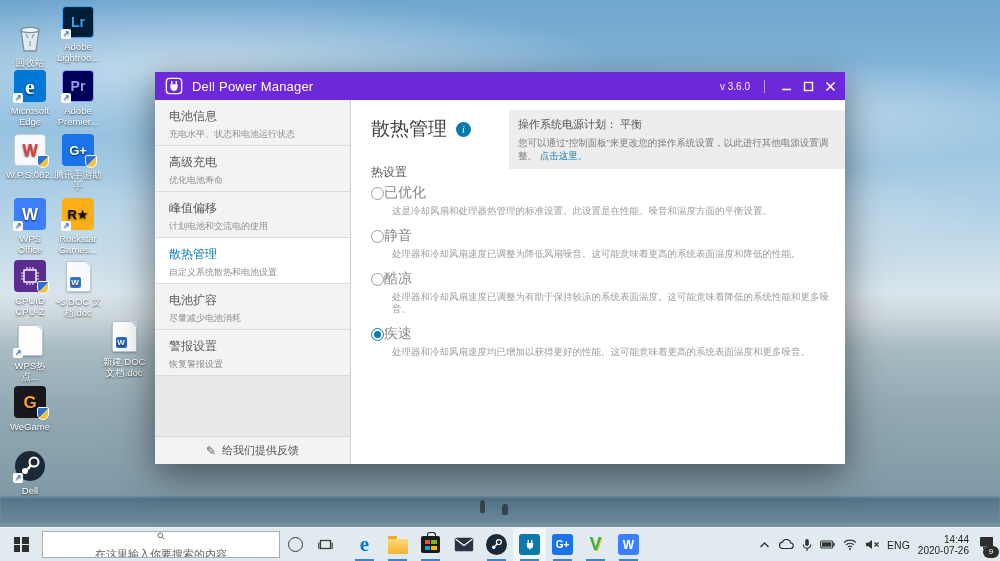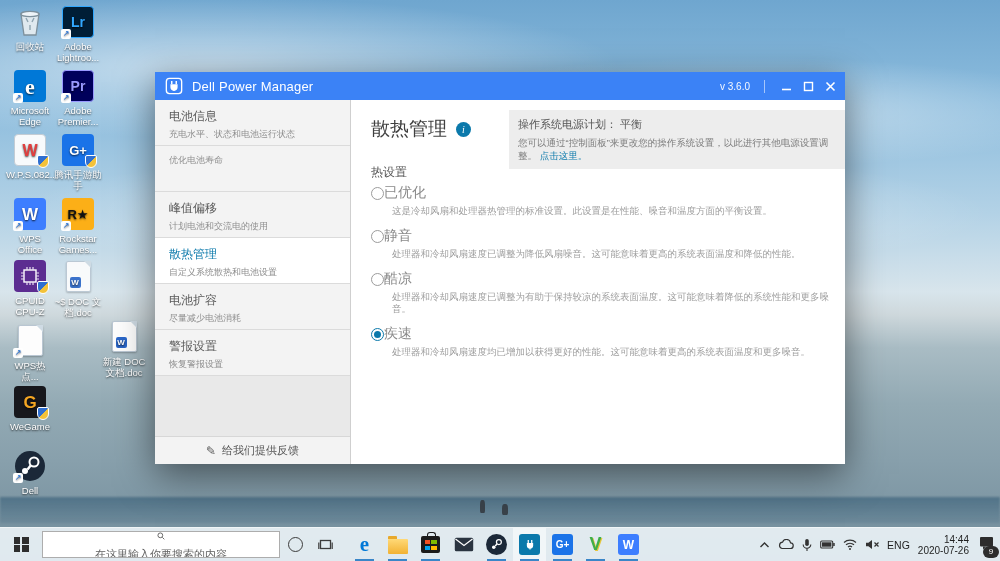--- a/index.html
+++ b/index.html
@@ -36,21 +36,21 @@
   .page{width:23px;height:29px;background:#fdfdfd;border:1px solid #b9c6d2;border-radius:2px;
         position:relative;margin:1px auto 0;box-shadow:0 1px 2px rgba(0,0,0,.25);}
   .page::after{content:"";position:absolute;top:-1px;right:-1px;border-style:solid;
         border-width:0 7px 7px 0;border-color:transparent #cfdbe4 transparent transparent;}
   .page .w{position:absolute;left:3px;bottom:3px;width:11px;height:11px;background:#2b67c9;
         color:#fff;font-size:8px;font-weight:bold;line-height:11px;border-radius:2px;}
 
   
   .dpm{position:absolute;left:155px;top:72px;width:690px;height:392px;background:#fff;
        box-shadow:0 10px 36px rgba(0,0,0,.5);display:flex;flex-direction:column;}
-  .titlebar{height:28px;background:#3b82f6;display:flex;align-items:center;color:#fff;flex:0 0 28px;}
+  .titlebar{height:28px;background:#6d28d9;display:flex;align-items:center;color:#fff;flex:0 0 28px;}
   .tb-logo{margin:0 9px 0 10px;display:flex;}
   .tb-title{font-size:13px;letter-spacing:.2px;}
   .tb-right{margin-left:auto;display:flex;align-items:center;}
   .tb-ver{font-size:10px;opacity:.95;margin-right:14px;}
   .tb-sep{width:1px;height:13px;background:rgba(255,255,255,.55);margin-right:10px;}
   .wbtn{width:22px;height:28px;display:flex;align-items:center;justify-content:center;cursor:pointer;}
 
   .wbody{flex:1;display:flex;min-height:0;}
   .sidebar{width:195px;flex:0 0 195px;background:#e9e9e9;display:flex;flex-direction:column;
            border-right:1px solid #cfcfcf;}
@@ -129,21 +129,21 @@
          background:#2d2d2d;color:#fff;font-size:8px;line-height:12px;text-align:center;padding:0 2px;}
 </style>
 </head>
 <body>
 
 <div class="bg"></div>
 <div class="sea-band"></div>
 <div class="silhouette" style="left:480px;top:500px;width:5px;height:13px;"></div>
 <div class="silhouette" style="left:502px;top:504px;width:6px;height:11px;"></div>
 
-<div class="dt" style="left:6px;top:6px;">
+<div class="dt" style="left:6px;top:22px;">
   <div class="ic">
     <svg width="32" height="32" viewBox="0 0 32 32">
         <path d="M7 8 L25 8 L22 29 L10 29 Z" fill="#dfe9ef" stroke="#7d909c" stroke-width="1.3"></path>
         <ellipse cx="16" cy="8" rx="9" ry="2.6" fill="#eef4f8" stroke="#7d909c" stroke-width="1.2"></ellipse>
         <path d="M12 12 l2 4 M20 12 l-2 4 M16 19 v5" stroke="#8fa5b1" stroke-width="1.4" fill="none"></path>
       </svg>
   </div>
   <div>回收站</div>
 </div>
 
@@ -295,20 +295,21 @@
     </span>
   </div>
 
   <div class="wbody">
     <div class="sidebar">
       <div class="side-item">
         <div class="si-t">电池信息</div>
         <div class="si-s">充电水平、状态和电池运行状态</div>
       </div>
       <div class="side-item">
+        <div class="si-t">高级充电</div>
         <div class="si-s">优化电池寿命</div>
       </div>
       <div class="side-item">
         <div class="si-t">峰值偏移</div>
         <div class="si-s">计划电池和交流电的使用</div>
       </div>
       <div class="side-item sel">
         <div class="si-t">散热管理</div>
         <div class="si-s">自定义系统散热和电池设置</div>
       </div>

